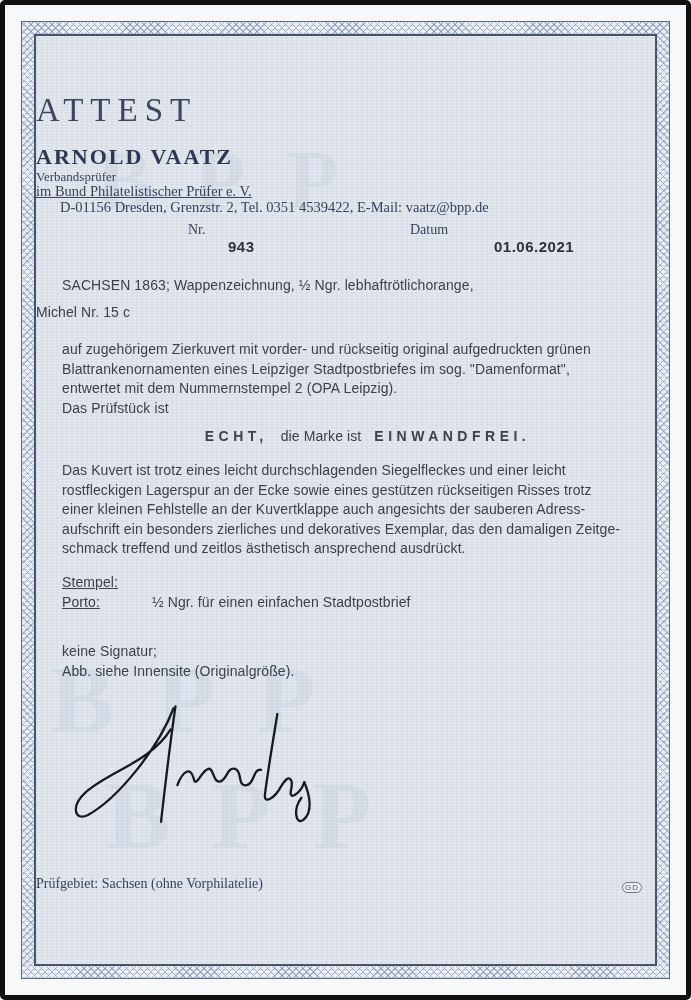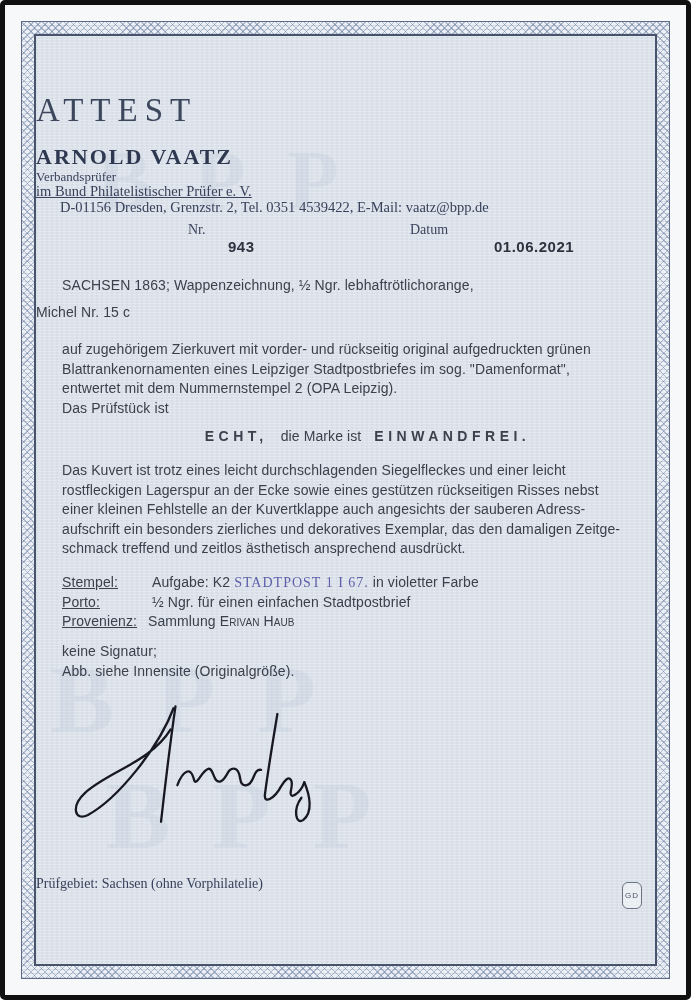--- a/index.html
+++ b/index.html
@@ -63,21 +63,21 @@
   .det-row{display:flex;}
   .det-label{width:90px;text-decoration:underline;flex:0 0 auto;}
   .stamp{font-family:"Liberation Serif", serif;color:#5d5fa8;letter-spacing:1px;}
   .smallcaps{font-variant:small-caps;}
   .footer1{font-size:14px;}
   .footer2{font-size:13.5px;}
   .printer-mark{
     position:absolute;left:586px;top:846px;
     font-size:8px;color:#4c5564;
     border:1px solid #6a7486;border-radius:6px;
-    padding:8px 2px;line-height:9px;
+    padding:0 2px;line-height:9px;
     background:rgba(240,243,247,.7);
     letter-spacing:1px;
   }
   .sig{position:absolute;left:26px;top:664px;width:250px;height:130px;}
 </style>
 </head>
 <body>
 
 <div class="page">
   <div class="band"></div>
@@ -111,38 +111,33 @@
     </div>
 
     <div class="abs verdict-row" style="top:392px;left:0;right:0;">
       <span class="typed spaced">ECHT,</span>
       <span class="typed">die Marke ist</span>
       <span class="typed spaced">EINWANDFREI.</span>
     </div>
 
     <div class="abs" style="top:425px;left:26px;right:16px;">
       <div class="typed line">Das Kuvert ist trotz eines leicht durchschlagenden Siegelfleckes und einer leicht</div>
-      <div class="typed line">rostfleckigen Lagerspur an der Ecke sowie eines gestützen rückseitigen Risses nebst</div>
+      <div class="typed line">rostfleckigen Lagerspur an der Ecke sowie eines gestützen rückseitigen Risses trotz</div>
       <div class="typed line">einer kleinen  Fehlstelle an der Kuvertklappe auch angesichts der sauberen Adress-</div>
       <div class="typed line">aufschrift ein besonders zierliches und dekoratives Exemplar, das den damaligen Zeitge-</div>
       <div class="typed line">schmack treffend und zeitlos ästhetisch ansprechend ausdrückt.</div>
     </div>
 
     <div class="abs" style="top:537px;left:26px;right:16px;">
       <div class="det-row typed line">
         <span class="det-label">Stempel:</span>
-        <span><span>Aufgabe: K2 </span><span class="stamp">STADTPOST 1 I 67.</span><span> in violetter Farbe</span></span>
       </div>
       <div class="det-row typed line">
         <span class="det-label">Porto:</span>
         <span>½ Ngr. für einen einfachen Stadtpostbrief</span>
-      </div>
-      <div class="det-row typed line">
-        <span class="det-label" style="width:86px;">Provenienz:</span>
-        <span><span>Sammlung </span><span class="smallcaps">Erivan Haub</span></span>
       </div>
     </div>
 
     <div class="abs" style="top:606px;left:26px;">
       <div class="typed line">keine Signatur;</div>
       <div class="typed line">Abb. siehe  Innensite (Originalgröße).</div>
     </div>
 
     <svg class="sig" viewBox="0 0 260 130">
       <g fill="none" stroke="#181824" stroke-width="2.4" stroke-linecap="round">

